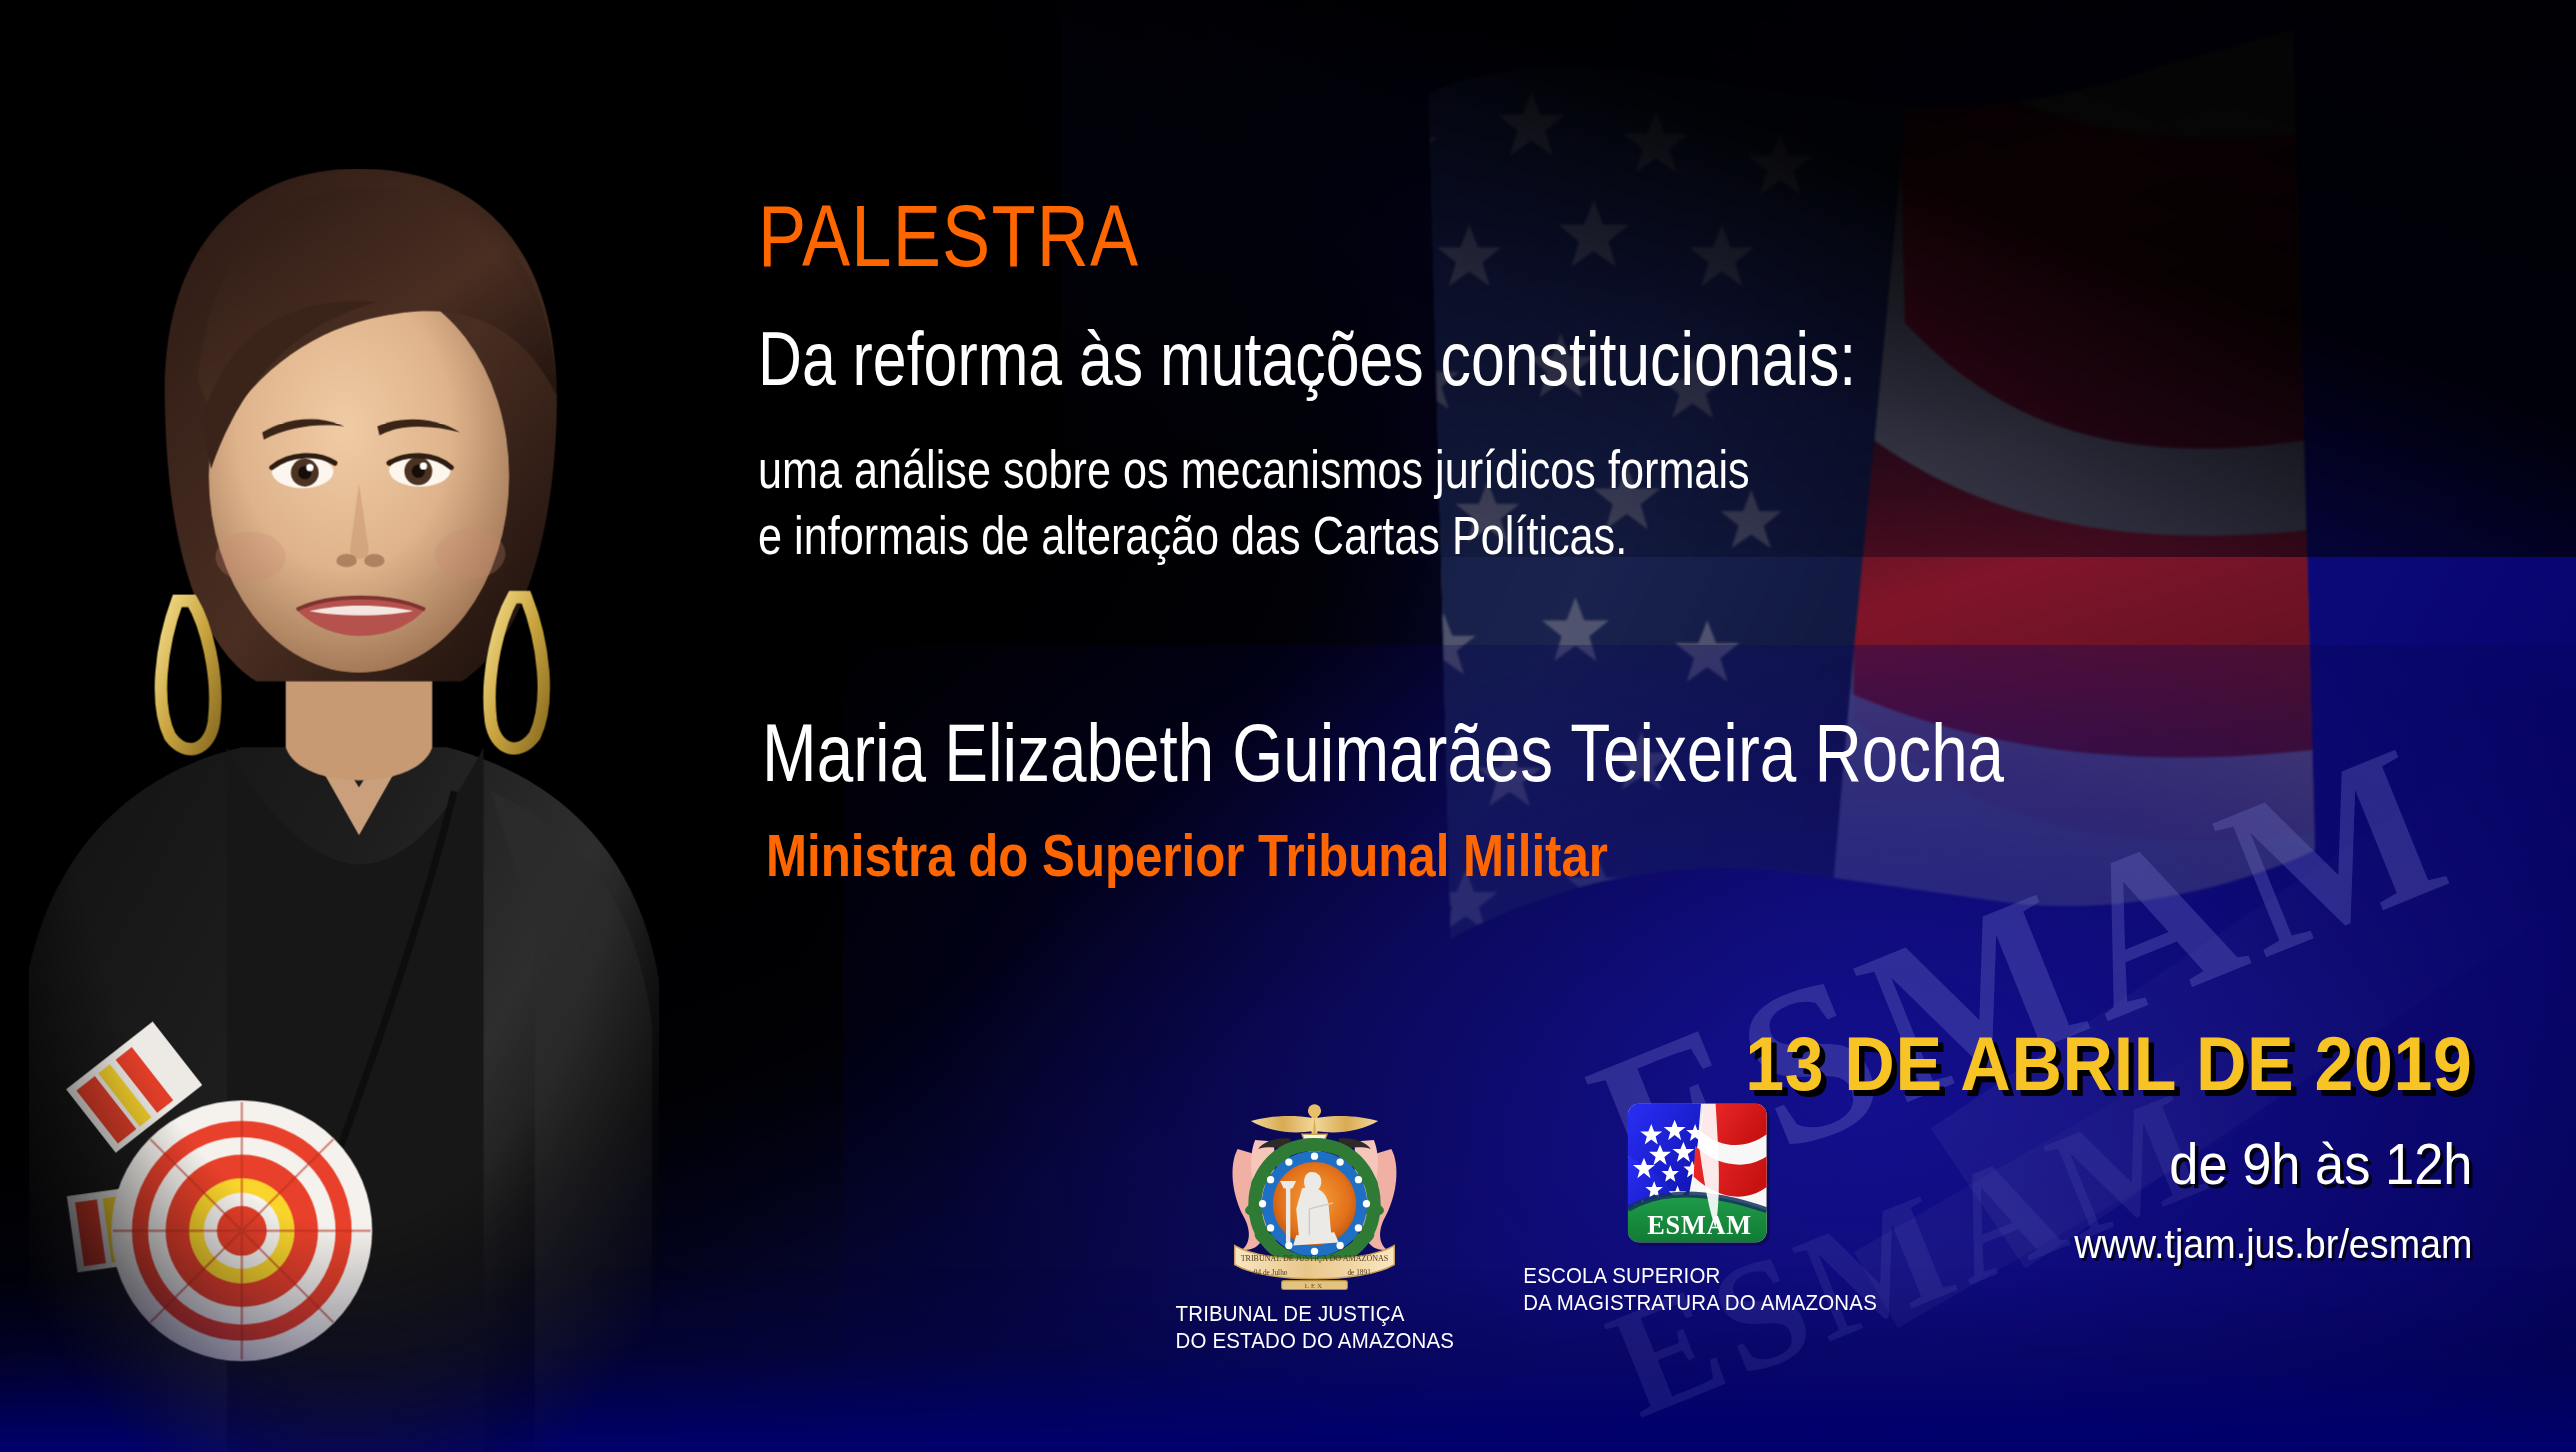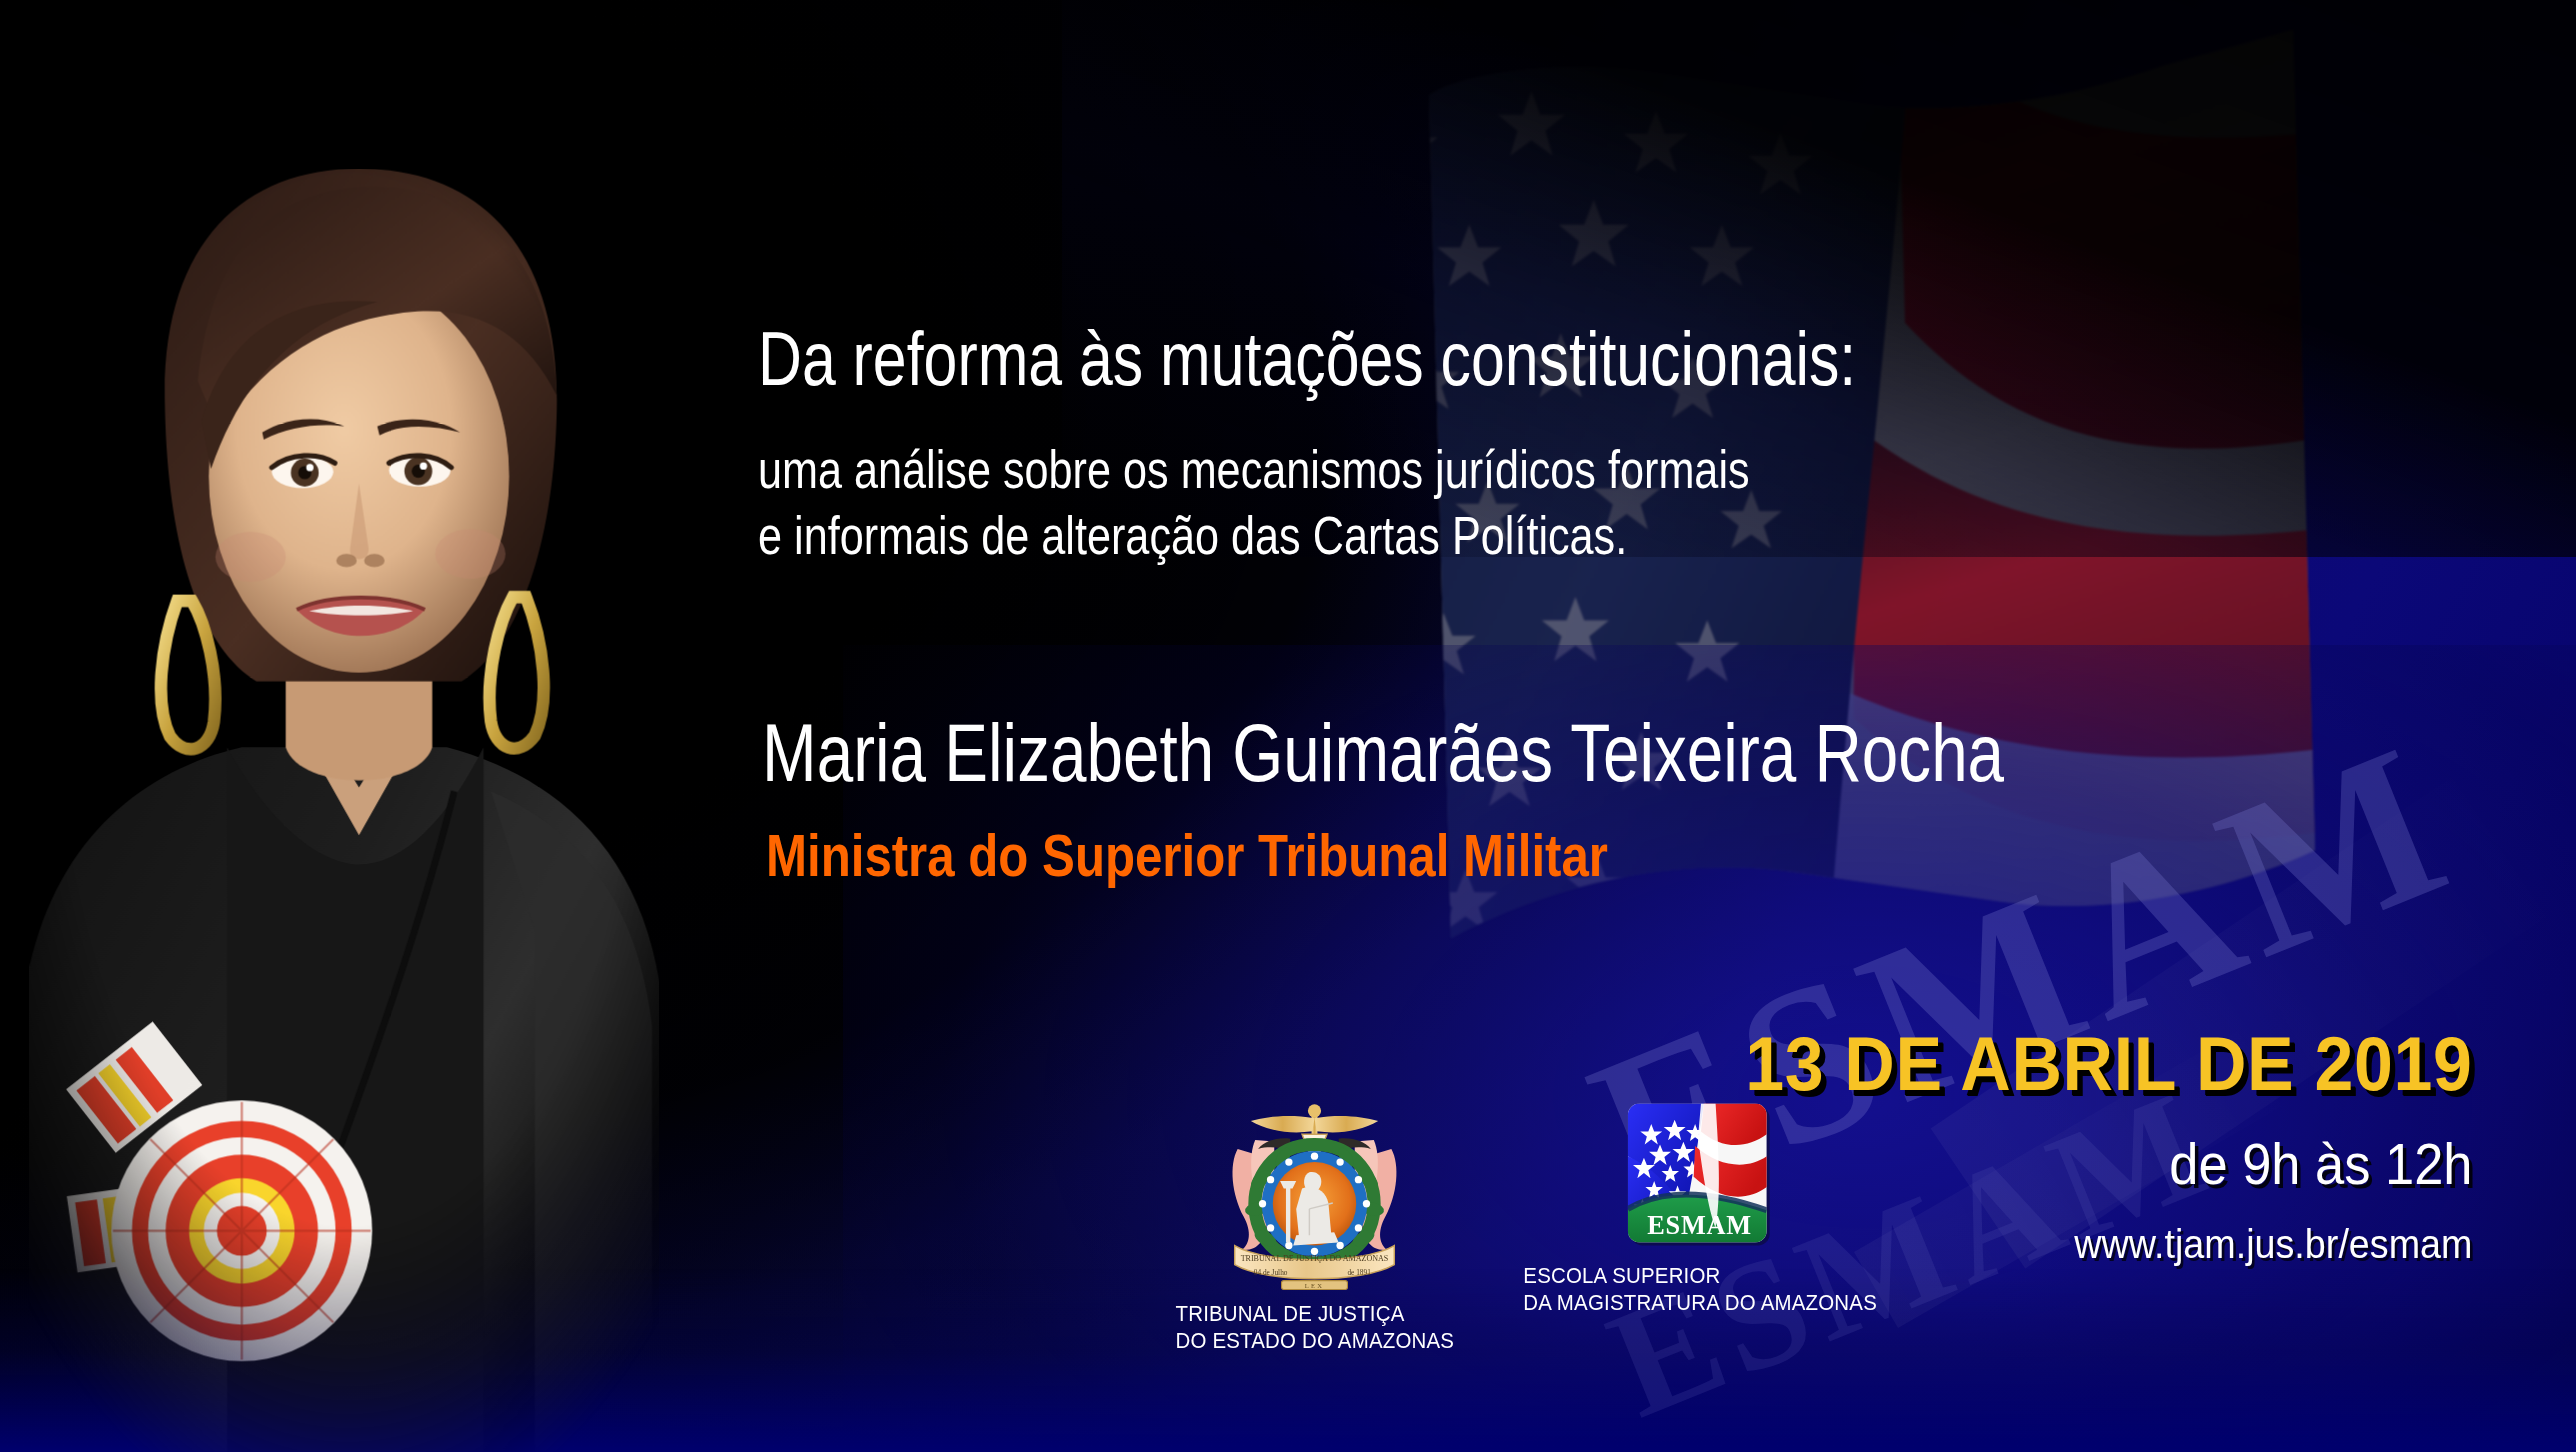--- a/index.html
+++ b/index.html
@@ -337,20 +337,23 @@
             <line x1="-176" y1="0" x2="176" y2="0"></line>
               <line x1="0" y1="-176" x2="0" y2="176"></line>
             <line x1="-125" y1="-125" x2="125" y2="125"></line>
               <line x1="-125" y1="125" x2="125" y2="-125"></line>
           </g>
         </g>
       </g>
     </svg>
   </div>
 
+  <div class="headline">
+    <div class="palestra">PALESTRA</div>
+  </div>
 
   <div class="title-main">Da reforma às mutações constitucionais:</div>
 
   <div class="title-sub">
     <div>uma análise sobre os mecanismos jurídicos formais</div>
     <div>e informais de alteração das Cartas Políticas.</div>
   </div>
 
   <div class="speaker">Maria Elizabeth Guimarães Teixeira Rocha</div>
   <div class="speaker-role">Ministra do Superior Tribunal Militar</div>

